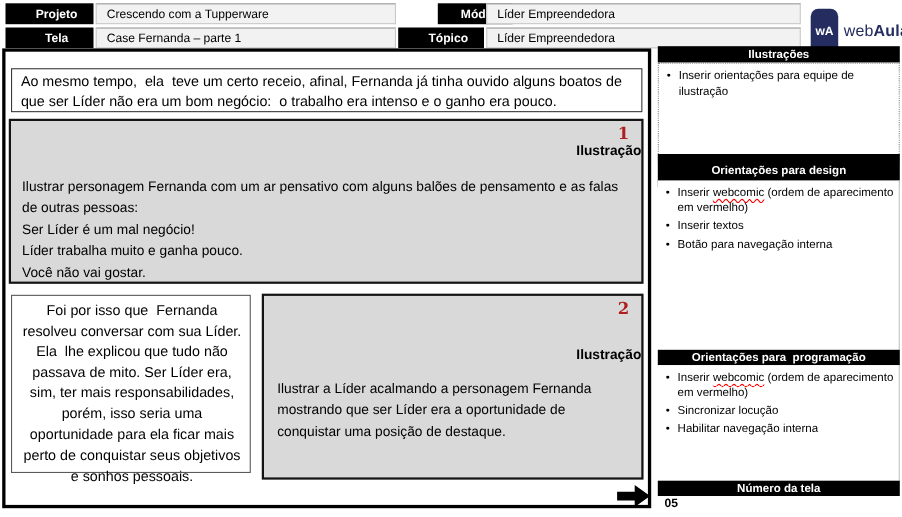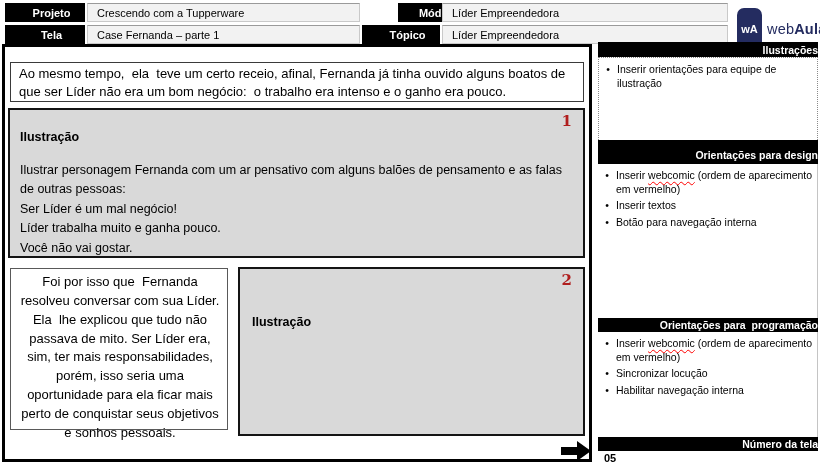--- a/index.html
+++ b/index.html
@@ -41,42 +41,42 @@
 
   .gray-box { background:#D9D9D9; border:2px solid #141414; }
   .g1 { left:8px; top:108px; width:577px; height:150px; }
   .g2 { left:238px; top:267px; width:347px; height:169px; }
 
   .red-num {
     position:absolute; right:11px; top:2px;
     color:#B01E1E; font-weight:bold; font-size:15px;
     font-family:"DejaVu Serif", serif;
   }
-  .ill-title { font-weight:bold; font-size:12.5px; }
+  .ill-title { font-weight:bold; font-size:12.5px;text-align:right; }
   .ill-body  { font-size:12.5px; line-height:1.55; }
   .g1 .ill-title { margin:20px 0 0 10px; }
   .g1 .ill-body  { margin:17px 10px 0 10px; white-space:pre-line; }
   .g2 .ill-title { margin:46px 0 0 12px; }
   .g2 .ill-body  { margin:15px 10px 0 12px; }
 
   .narrative-box {
     left:10px; top:268px; width:218px; height:162px;
     border:1px solid #595959; background:#fff;
     font-size:13px; line-height:1.45; padding:4px 6px 0 8px;
     white-space:pre-wrap;
     text-align:center;
   }
 
   .next-arrow { left:560px; top:440px; width:33px; height:22px; cursor:pointer; }
 
   
   .sb-header {
     left:598px; width:220px; height:15px; background:#000; color:#fff;
     font-weight:bold; font-size:10.5px;
-    display:flex; align-items:center; justify-content:flex-end;
+    display:flex; align-items:center; justify-content:center;
   }
   .sb-header span { white-space:pre-wrap; }
   .sb-body { left:598px; width:220px; background:#fff; padding:4px 2px 0 4px; }
   .sb1 { top:57px;  height:91px;  border:1px dotted #8a8a8a; }
   .sb2 { top:164px; height:154px; border-right:1px solid #c4c4c4; }
   .sb3 { top:332px; height:105px; border-right:1px solid #c4c4c4; }
   .sb4 {
     top:451px; height:20px; border-bottom:1px solid #9a9a9a;
     font-weight:bold; font-size:11px; padding:1px 0 0 6px;
   }
@@ -118,20 +118,21 @@
 Ser Líder é um mal negócio!
 Líder trabalha muito e ganha pouco.
 Você não vai gostar.</div>
 </div>
 
 <div class="abs narrative-box">Foi por isso que  Fernanda resolveu conversar com sua Líder. Ela  lhe explicou que tudo não passava de mito. Ser Líder era, sim, ter mais responsabilidades, porém, isso seria uma oportunidade para ela ficar mais perto de conquistar seus objetivos e sonhos pessoais.</div>
 
 <div class="abs gray-box g2">
   <div class="red-num">2</div>
   <div class="ill-title">Ilustração</div>
+  <div class="ill-body">Ilustrar a Líder acalmando a personagem Fernanda mostrando que ser Líder era a oportunidade de conquistar uma posição de destaque.</div>
 </div>
 
 <div class="abs next-arrow">
   <svg width="33" height="22" viewBox="0 0 33 22" xmlns="http://www.w3.org/2000/svg">
     <path d="M1 7 h16 v-6 l14 10 -14 10 v-6 H1 z" fill="#000"></path>
   </svg>
 </div>
 
 <div class="abs sb-header" style="top:42px;">
   <span>Ilustrações</span>

